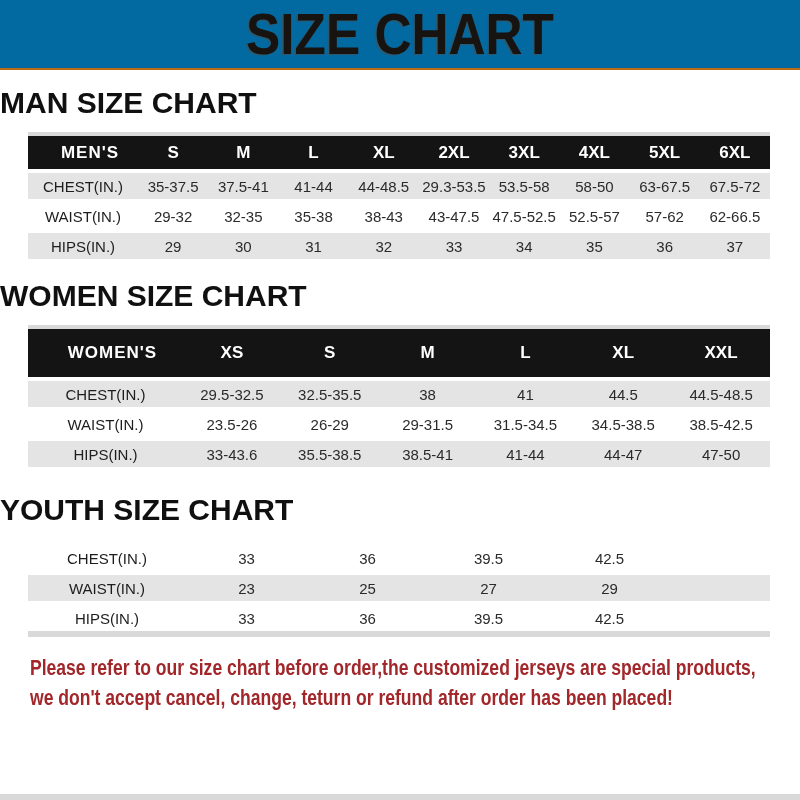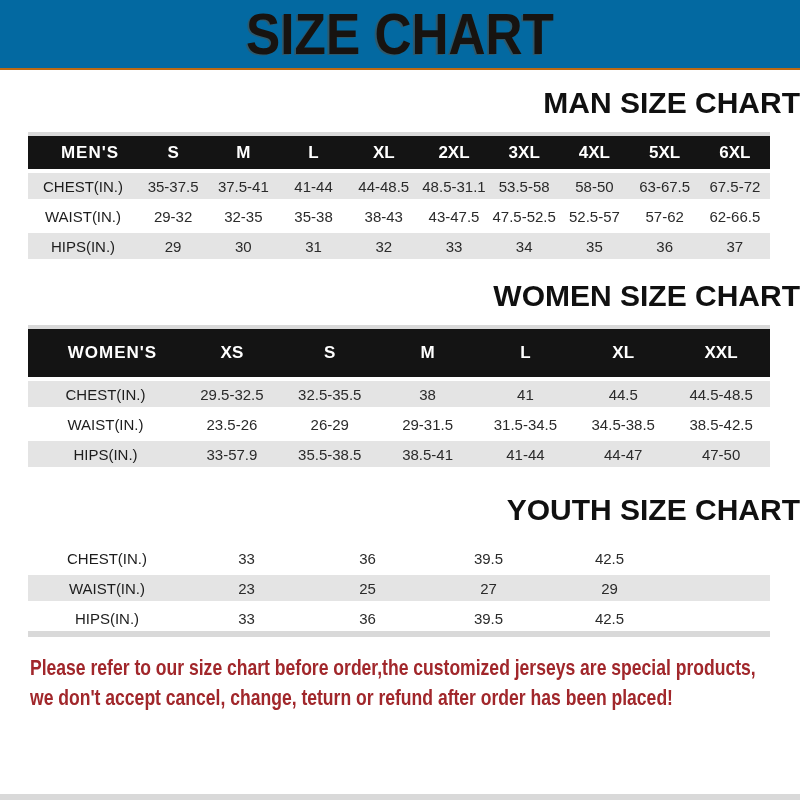--- a/index.html
+++ b/index.html
@@ -14,21 +14,21 @@
     box-sizing:border-box; display:flex; align-items:center; justify-content:center;
   }
   .banner-title {
     font-size:57px; font-weight:800; color:#171310; letter-spacing:0px;
     display:inline-block; transform:scaleX(0.9); transform-origin:center;
     text-shadow:-2px 1px 0 rgba(130,60,10,0.35); white-space:nowrap;
   }
 
   
   .section-title {
-    text-align:right; font-weight:800; font-size:30px; color:#101010;
+    text-align:left; font-weight:800; font-size:30px; color:#101010;
     letter-spacing:0px; line-height:34px;
   }
   .title-man   { margin:16px 0 12px 0; }
   .title-women { margin:20px 0 12px 0; }
   .title-youth { margin:26px 0 14px 0; }
 
   
   table.size-table {
     width:742px; margin-left:28px; border-collapse:collapse; table-layout:fixed;
     border-top:4px solid #d9d9d9;
@@ -103,21 +103,21 @@
       <td>4XL</td>
       <td>5XL</td>
       <td>6XL</td>
     </tr>
     <tr class="data gray">
       <td class="rlabel">CHEST(IN.)</td>
       <td>35-37.5</td>
       <td>37.5-41</td>
       <td>41-44</td>
       <td>44-48.5</td>
-      <td>48.5-31.1</td>
+      <td>29.3-53.5</td>
       <td>53.5-58</td>
       <td>58-50</td>
       <td>63-67.5</td>
       <td>67.5-72</td>
     </tr>
     <tr class="data white">
       <td class="rlabel">WAIST(IN.)</td>
       <td>29-32</td>
       <td>32-35</td>
       <td>35-38</td>
@@ -179,21 +179,21 @@
       <td class="rlabel">WAIST(IN.)</td>
       <td>23.5-26</td>
       <td>26-29</td>
       <td>29-31.5</td>
       <td>31.5-34.5</td>
       <td>34.5-38.5</td>
       <td>38.5-42.5</td>
     </tr>
     <tr class="data gray">
       <td class="rlabel">HIPS(IN.)</td>
-      <td>33-57.9</td>
+      <td>33-43.6</td>
       <td>35.5-38.5</td>
       <td>38.5-41</td>
       <td>41-44</td>
       <td>44-47</td>
       <td>47-50</td>
     </tr>
   </tbody>
     </table>
 </div>
 

